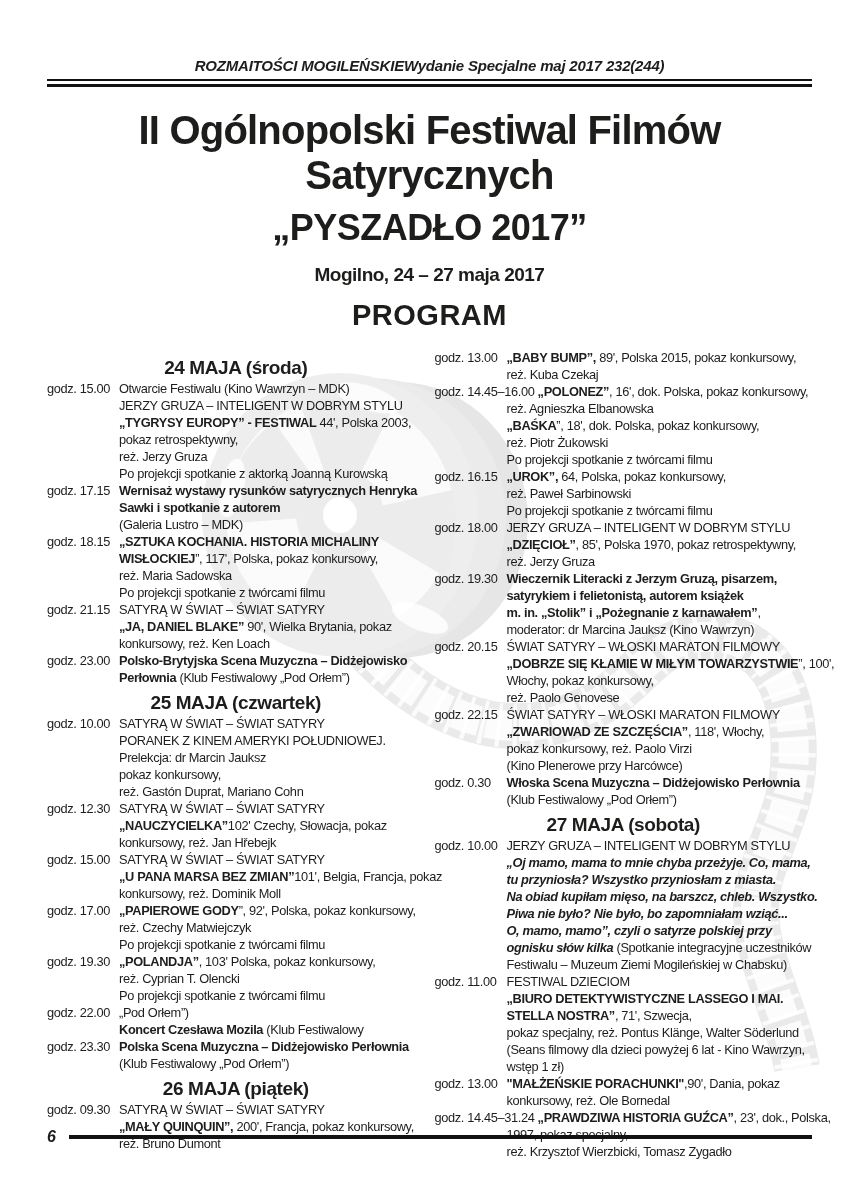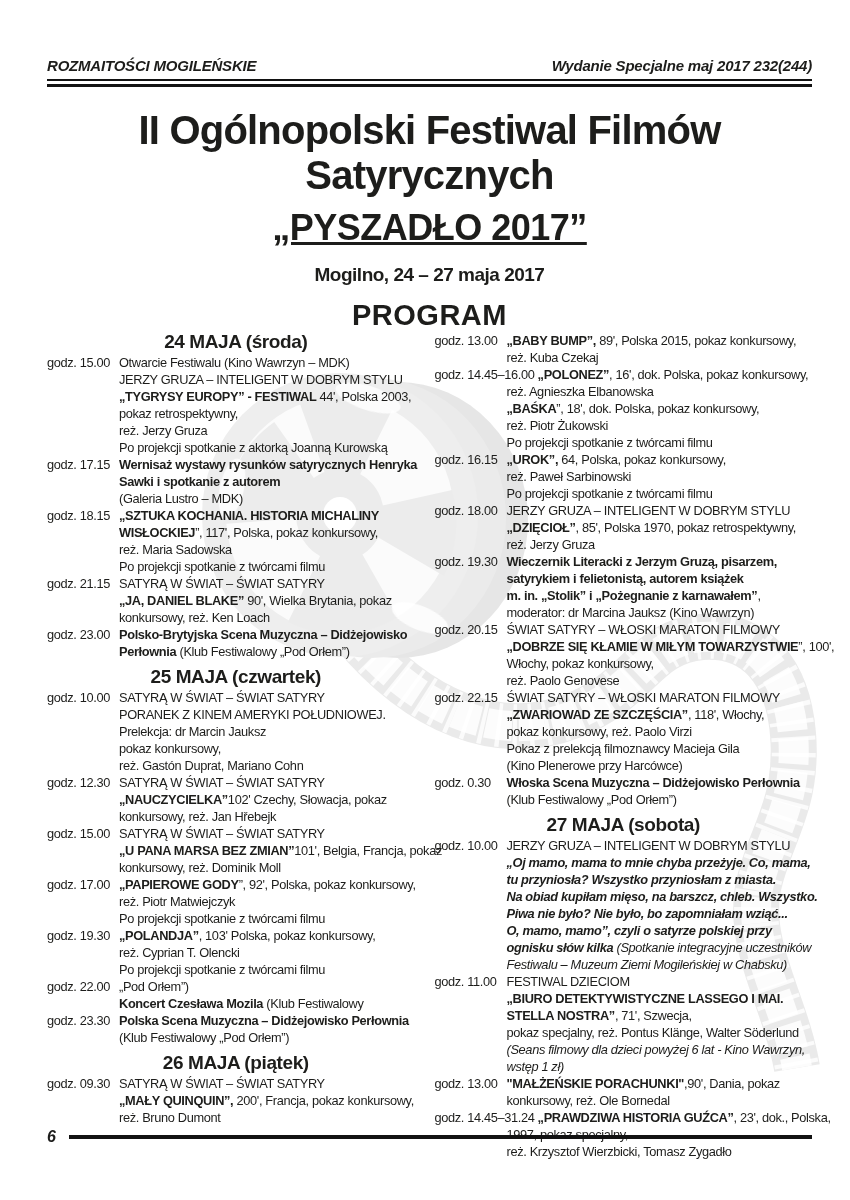--- a/index.html
+++ b/index.html
@@ -2,51 +2,51 @@
 <html><head>
 <meta charset="utf-8">
 <style>
   html,body{margin:0;padding:0;background:#ffffff;}
   body{width:850px;height:1200px;position:relative;overflow:hidden;
        font-family:"Liberation Sans",sans-serif;color:#1d1d1b;}
   .watermark{position:absolute;left:0;top:0;width:850px;height:1200px;z-index:0;}
   .page{position:relative;z-index:1;padding:0 38px 0 47px;}
 
   
-  .masthead{display:flex;justify-content:space-between;align-items:flex-end;
+  .masthead{display:flex;justify-content:center;align-items:flex-end;
             padding-top:57px;font-size:15px;font-weight:700;font-style:italic;
             letter-spacing:-0.2px;}
   .rule-double{margin-top:5px;height:3px;border-top:2px solid #121212;
                border-bottom:3px solid #121212;}
 
   
   .titles{text-align:center;}
   .t1{font-size:40px;font-weight:700;margin-top:21px;letter-spacing:-0.8px;}
-  .t2{font-size:36px;font-weight:700;margin-top:9px;letter-spacing:-0.5px;text-decoration:underline;}
+  .t2{font-size:36px;font-weight:700;margin-top:9px;letter-spacing:-0.5px;}
   .t3{font-size:19px;font-weight:700;margin-top:15px;letter-spacing:-0.5px;}
   .t4{font-size:29px;font-weight:700;margin-top:13px;letter-spacing:0.5px;}
 
   
-  .cols{display:flex;gap:10px;align-items:flex-start;}
+  .cols{display:flex;gap:10px;margin-top:17px;align-items:center;}
   .col{flex:1 1 0;min-width:0;font-size:12.8px;line-height:17px;letter-spacing:-0.35px;}
   .day{font-weight:700;font-size:19px;text-align:center;margin:8px 0 4px 0;
        letter-spacing:-0.4px;}
   .day:first-child{margin-top:1px;}
   .entry{display:flex;}
   .time{flex:0 0 72px;white-space:nowrap;}
   .content-cell{flex:1 1 auto;min-width:0;}
   .line{white-space:nowrap;}
   .entry.wide{display:block;}
   .entry.wide .line{margin-left:72px;}
   .entry.wide .line:first-child{margin-left:0;}
   .entry.wide .time{display:inline;margin-right:3px;}
 
   .s-r{font-weight:400;}
   .s-b{font-weight:700;}
-  .s-i{font-style:italic;}
+  .s-i{}
   .s-bi{font-weight:700;font-style:italic;}
 
   
   .footer{position:absolute;left:47px;right:38px;top:1128px;display:flex;
           align-items:center;gap:13px;z-index:1;}
   .page-num{font-size:16px;font-weight:700;font-style:italic;}
   .footer-rule{flex:1;height:4px;background:#121212;}
 </style>
 </head>
 <body>
@@ -169,21 +169,21 @@
           <div class="content-cell">
             <div class="line"><span class="s-r">SATYRĄ W ŚWIAT – ŚWIAT SATYRY</span></div>
             <div class="line"><span class="s-b">„U PANA MARSA BEZ ZMIAN”</span><span class="s-r">101', Belgia, Francja, pokaz</span></div>
             <div class="line"><span class="s-r">konkursowy, reż. Dominik Moll</span></div>
           </div>
         </div>
         <div class="entry">
           <span class="time">godz. 17.00</span>
           <div class="content-cell">
             <div class="line"><span class="s-b">„PAPIEROWE GODY</span><span class="s-r">”, 92', Polska, pokaz konkursowy,</span></div>
-            <div class="line"><span class="s-r">reż. Piotr Matwiejczyk</span></div>
+            <div class="line"><span class="s-r">reż. Czechy Matwiejczyk</span></div>
             <div class="line"><span class="s-r">Po projekcji spotkanie z twórcami filmu</span></div>
           </div>
         </div>
         <div class="entry">
           <span class="time">godz. 19.30</span>
           <div class="content-cell">
             <div class="line"><span class="s-b">„POLANDJA”</span><span class="s-r">, 103' Polska, pokaz konkursowy,</span></div>
             <div class="line"><span class="s-r">reż. Cyprian T. Olencki</span></div>
             <div class="line"><span class="s-r">Po projekcji spotkanie z twórcami filmu</span></div>
           </div>
@@ -262,21 +262,20 @@
             <div class="line"><span class="s-r">Włochy, pokaz konkursowy,</span></div>
             <div class="line"><span class="s-r">reż. Paolo Genovese</span></div>
           </div>
         </div>
         <div class="entry">
           <span class="time">godz. 22.15</span>
           <div class="content-cell">
             <div class="line"><span class="s-r">ŚWIAT SATYRY – WŁOSKI MARATON FILMOWY</span></div>
             <div class="line"><span class="s-b">„ZWARIOWAD ZE SZCZĘŚCIA”</span><span class="s-r">, 118', Włochy,</span></div>
             <div class="line"><span class="s-r">pokaz konkursowy, reż. Paolo Virzi</span></div>
-            <div class="line"><span class="s-r">Pokaz z prelekcją filmoznawcy Macieja Gila</span></div>
             <div class="line"><span class="s-r">(Kino Plenerowe przy Harcówce)</span></div>
           </div>
         </div>
         <div class="entry">
           <span class="time">godz. 0.30</span>
           <div class="content-cell">
             <div class="line"><span class="s-b">Włoska Scena Muzyczna – Didżejowisko Perłownia</span></div>
             <div class="line"><span class="s-r">(Klub Festiwalowy „Pod Orłem”)</span></div>
           </div>
         </div>

